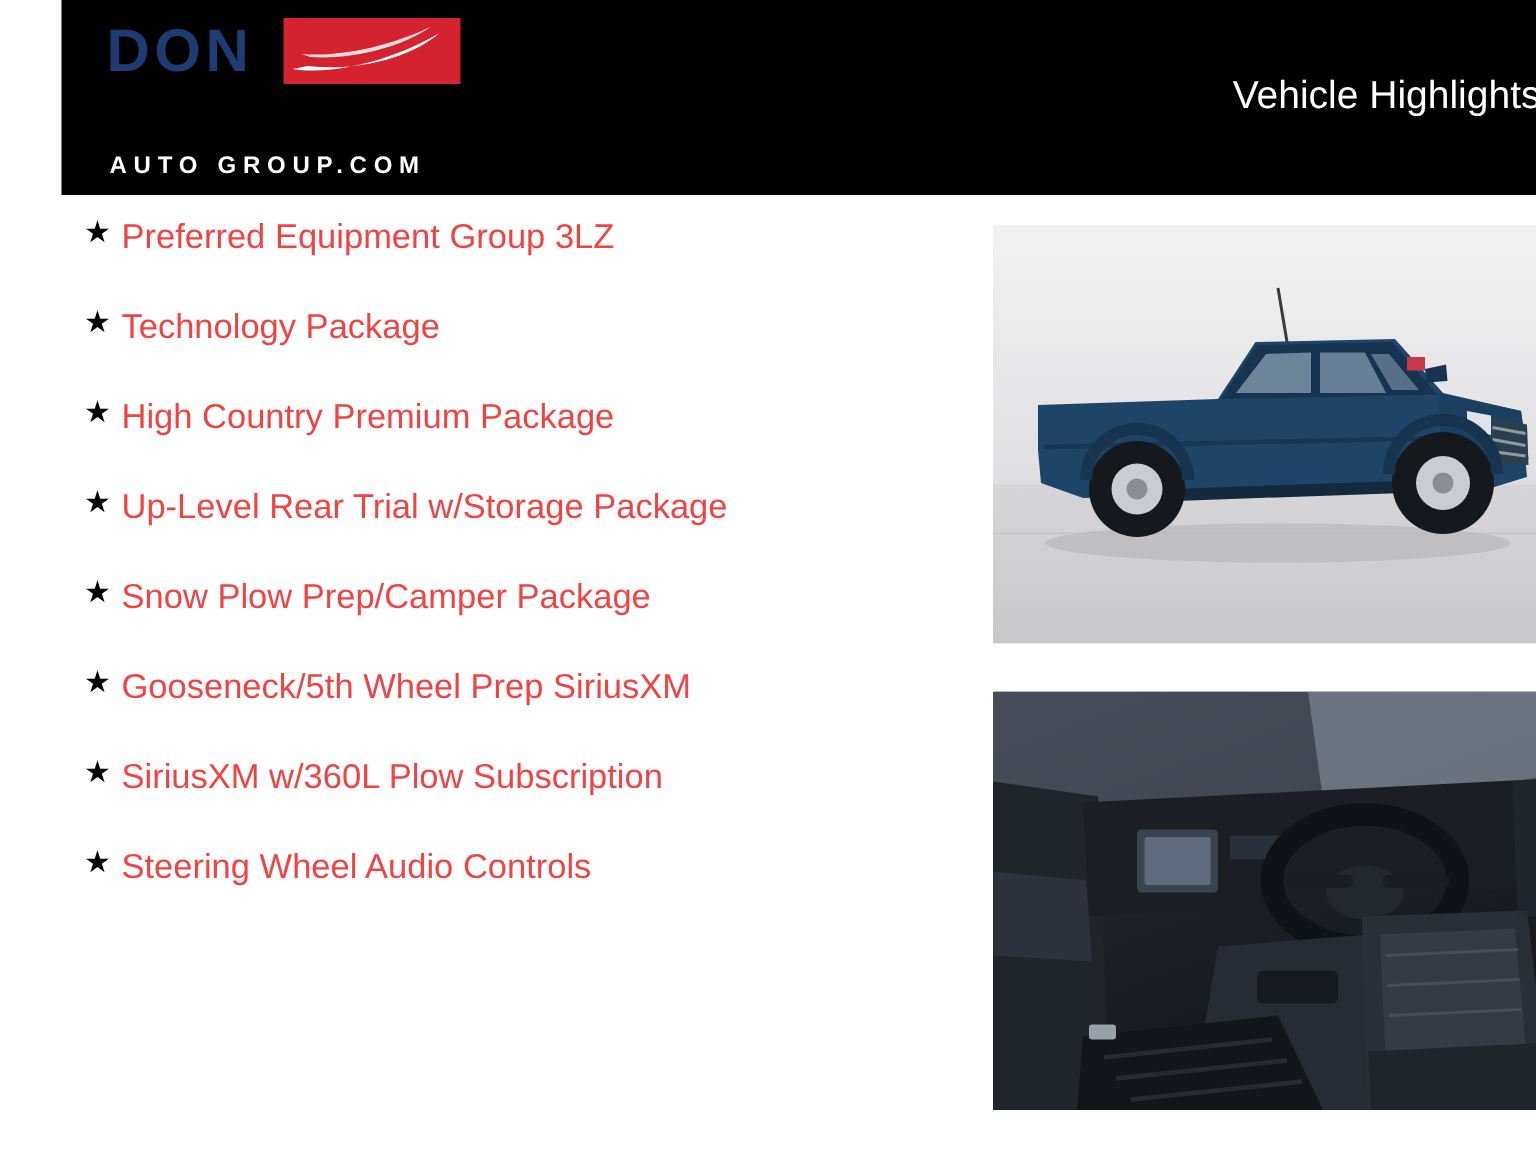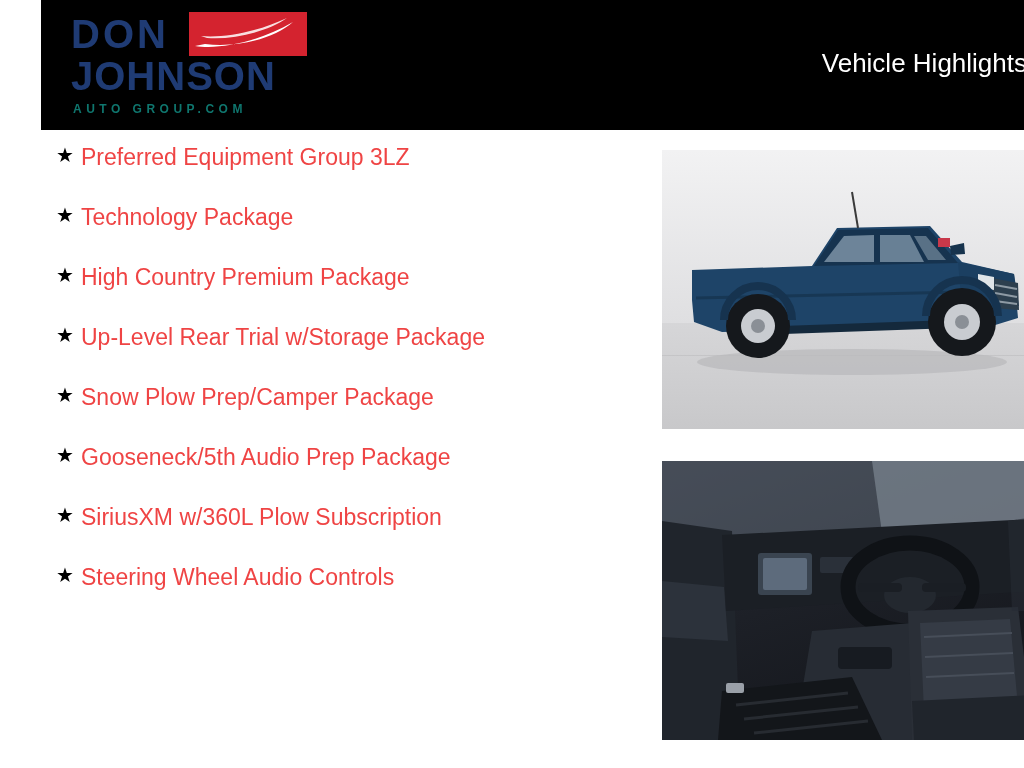--- a/index.html
+++ b/index.html
@@ -52,24 +52,24 @@
     font-weight: bold;
     letter-spacing: 1px;
     color: #1f3b74;
     font-family: "Liberation Sans", sans-serif;
     line-height: 1;
   }
   .logo-sub {
     position: absolute;
     left: 14px;
     top: 94px;
-    font-size: 12px;
+    font-size: 16px;
     font-weight: bold;
     letter-spacing: 4.5px;
-    color: #0f766e;
+    color: #ffffff;
     font-family: "Liberation Sans", sans-serif;
   }
   .logo-swoosh {
     position: absolute;
     left: 130px;
     top: 4px;
     width: 118px;
     height: 44px;
     background: #d4232f;
     overflow: hidden;
@@ -171,21 +171,20 @@
 
   <div class="header">
     <div class="logo">
       <div class="logo-swoosh">
         <svg width="118" height="44" viewBox="0 0 118 44">
           <path d="M6 34 C 30 38, 70 30, 104 10 C 86 26, 50 36, 16 32 Z" fill="#ffffff"></path>
           <path d="M12 24 C 36 26, 68 20, 98 6 C 78 20, 44 28, 18 26 Z" fill="#ffffff" opacity="0.85"></path>
         </svg>
       </div>
       <div class="logo-don">DON</div>
-      <div class="logo-johnson">JOHNSON</div>
       <div class="logo-sub">AUTO GROUP.COM</div>
     </div>
     <div class="header-title">Vehicle Highlights</div>
   </div>
 
   <div class="highlights">
     <div class="hl-item">
       <span class="hl-star">★</span>
       <span class="hl-text">Preferred Equipment Group 3LZ</span>
     </div>
@@ -200,21 +199,21 @@
     <div class="hl-item">
       <span class="hl-star">★</span>
       <span class="hl-text">Up-Level Rear Trial w/Storage Package</span>
     </div>
     <div class="hl-item">
       <span class="hl-star">★</span>
       <span class="hl-text">Snow Plow Prep/Camper Package</span>
     </div>
     <div class="hl-item">
       <span class="hl-star">★</span>
-      <span class="hl-text">Gooseneck/5th Audio Prep Package</span>
+      <span class="hl-text">Gooseneck/5th Wheel Prep SiriusXM</span>
     </div>
     <div class="hl-item">
       <span class="hl-star">★</span>
       <span class="hl-text">SiriusXM w/360L Plow Subscription</span>
     </div>
     <div class="hl-item">
       <span class="hl-star">★</span>
       <span class="hl-text">Steering Wheel Audio Controls</span>
     </div>
   </div>

